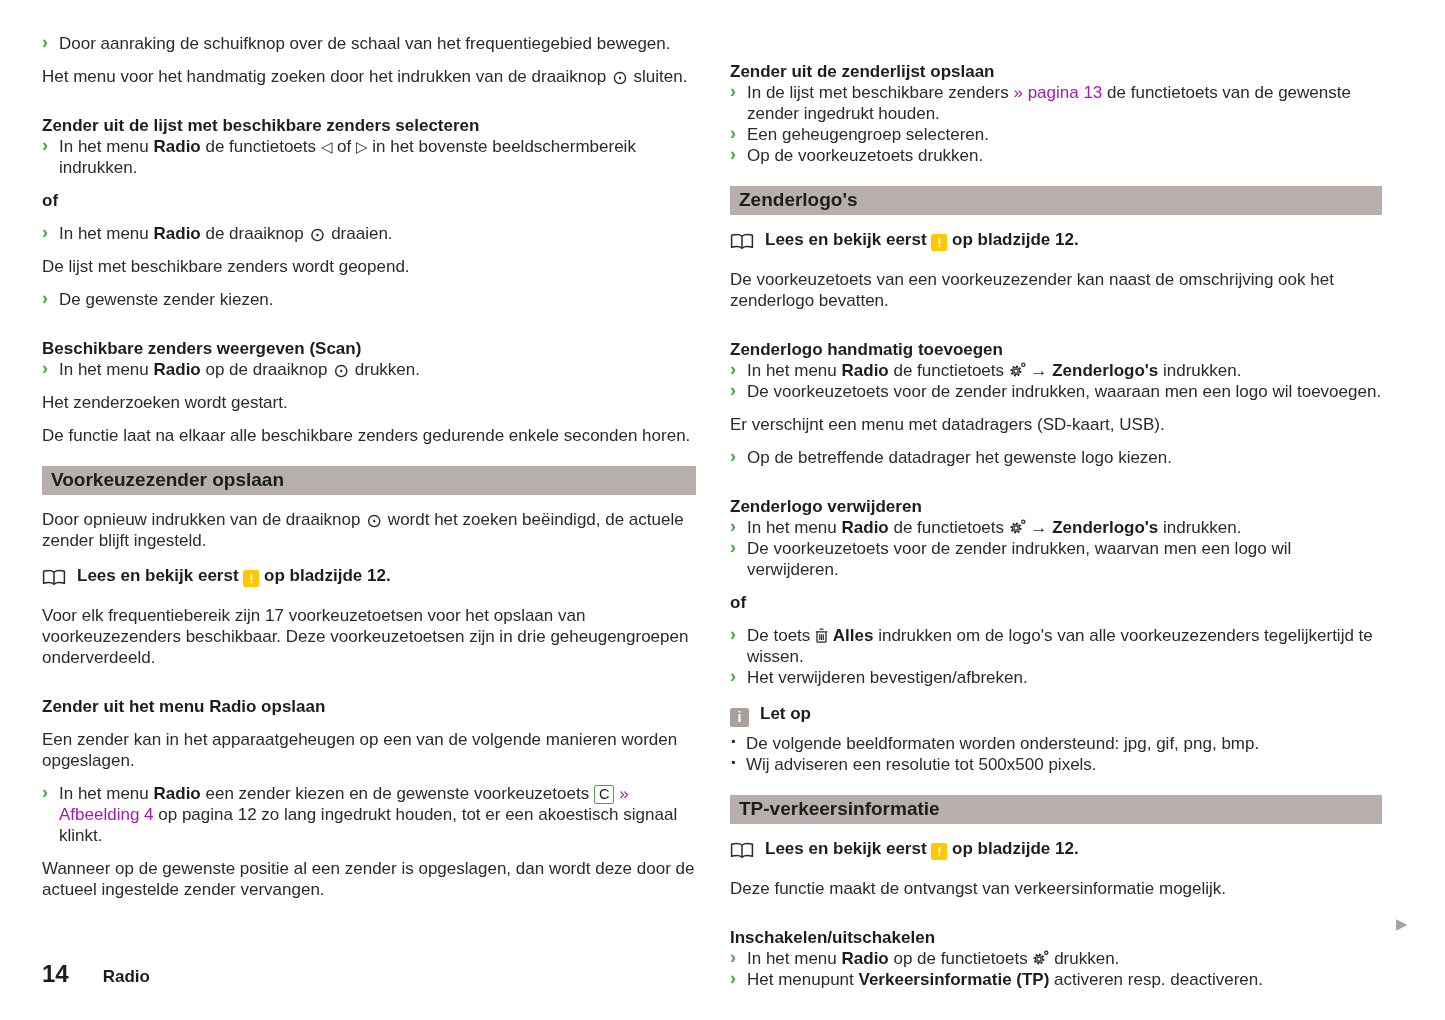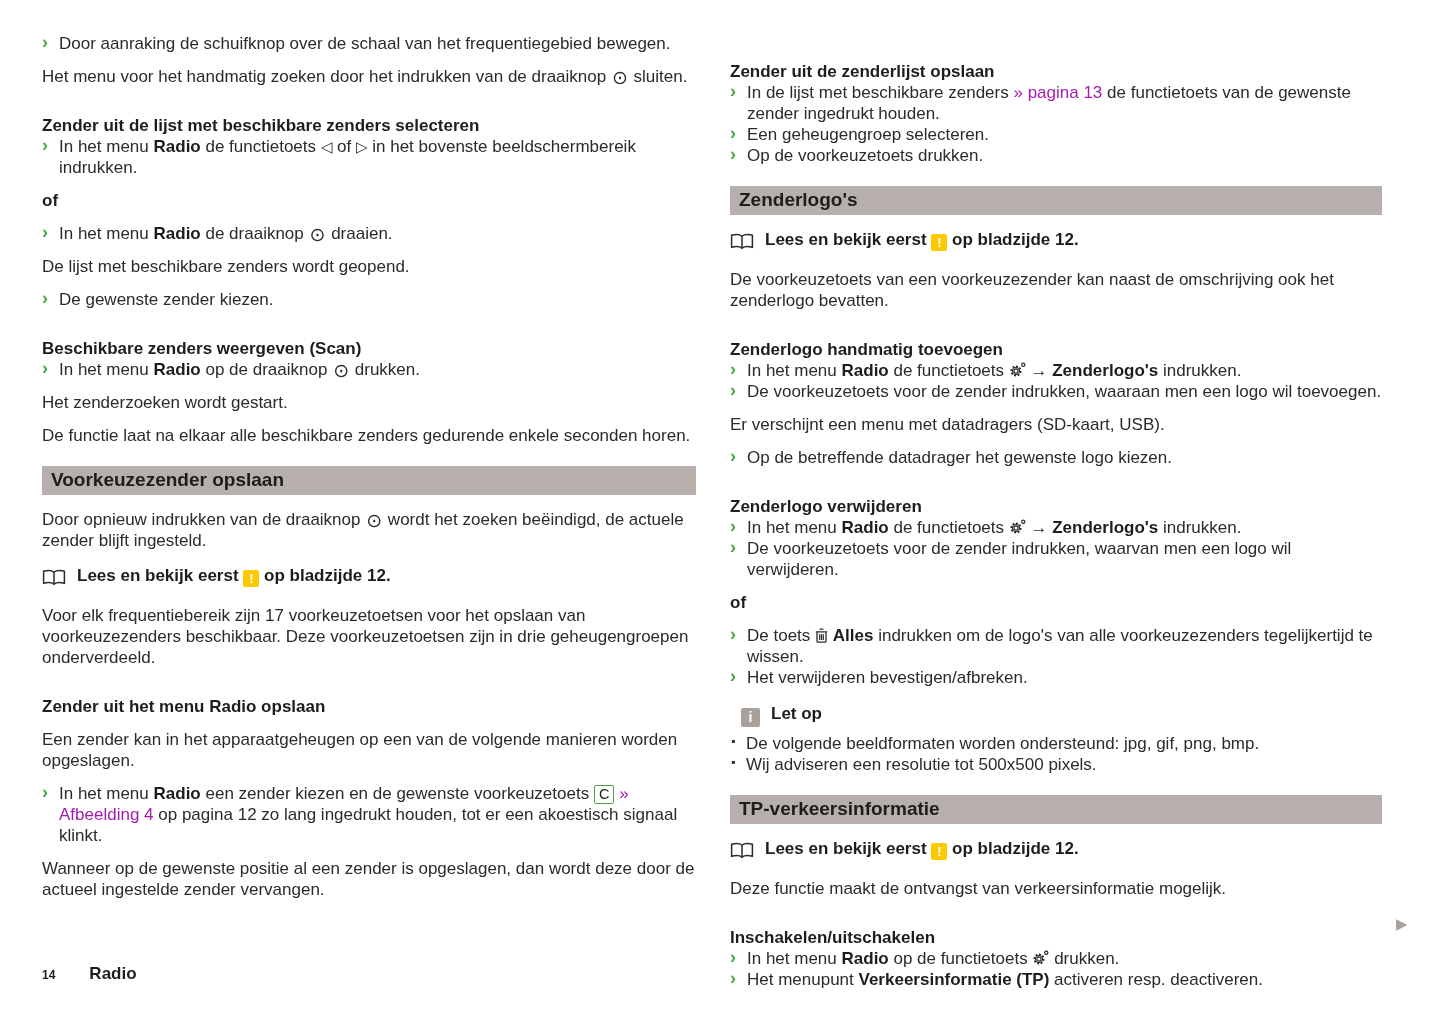--- a/index.html
+++ b/index.html
@@ -20,21 +20,21 @@
   .square-bullet{position:relative;padding-left:16px;margin:0;}
   .square-bullet .marker{position:absolute;left:1px;top:-2px;font-size:12px;color:#2b2b2b;}
   .subheading{font-weight:bold;margin:28px 0 0 0;color:#1d1d1b;}
   .of{font-weight:bold;margin:12px 0;color:#1d1d1b;}
   .section-header{
     background:#b6afab;color:#1d1d1b;font-weight:bold;font-size:19px;line-height:22px;
     padding:3px 9px 4px 9px;margin:20px 0 14px 0;
   }
   .note{font-weight:bold;margin:14px 0 16px 0;color:#1d1d1b;}
   .note .icn-open-book{margin-right:11px;vertical-align:-3px;}
-  .notebox-title{font-weight:bold;margin:15px 0 6px 11px;color:#1d1d1b;}
+  .notebox-title{font-weight:bold;margin:15px 0 6px 0;color:#1d1d1b;}
   .notebox-title .icn-info{margin-right:11px;}
 
   .s-b{font-weight:bold;color:#1d1d1b;}
   .s-i{}
   .s-g{color:#a21caf;}
 
   .icn{display:inline-block;}
   .icn-rotary-knob{font-size:19px;line-height:1;vertical-align:-2px;padding:0 1px;}
   .icn-triangle-left,.icn-triangle-right{font-size:15px;vertical-align:0px;}
   .icn-settings-gear svg,.icn-trash svg,.icn-open-book svg{display:inline-block;vertical-align:-2px;}
@@ -51,21 +51,21 @@
   }
   .keycap{
     display:inline-block;border:1.6px solid #4aa546;border-radius:2px;
     padding:0 4px;line-height:17px;font-size:14.5px;color:#1d1d1b;
     vertical-align:0px;background:#fff;
   }
   .cont{
     position:absolute;left:1396px;top:913px;color:#a9a29d;font-size:15px;
   }
   .footer{position:absolute;left:42px;top:963px;}
-  .pagenum{font-weight:bold;font-size:12px;color:#1d1d1b;}
+  .pagenum{font-weight:bold;font-size:24px;color:#1d1d1b;}
   .chapter{font-weight:bold;font-size:17px;color:#1d1d1b;margin-left:34px;}
 </style>
 </head>
 <body>
 
 <div id="col-left" class="col">
     <div class="blk bullet"><span class="icn icn-chevron-bullet marker">›</span><span>Door aanraking de schuifknop over de schaal van het frequentiegebied bewegen.</span></div>
     <div class="blk para"><span>Het menu voor het handmatig zoeken door het indrukken van de draaiknop </span><span class="icn icn-rotary-knob">⊙</span><span> sluiten.</span></div>
     <div class="blk subheading"><span class="s-b">Zender uit de lijst met beschikbare zenders selecteren</span></div>
     <div class="blk bullet"><span class="icn icn-chevron-bullet marker">›</span><span>In het menu </span><span class="s-b">Radio</span><span> de functietoets </span><span class="icn icn-triangle-left">◁</span><span> of </span><span class="icn icn-triangle-right">▷</span><span> in het bovenste beeldschermbereik indrukken.</span></div>

